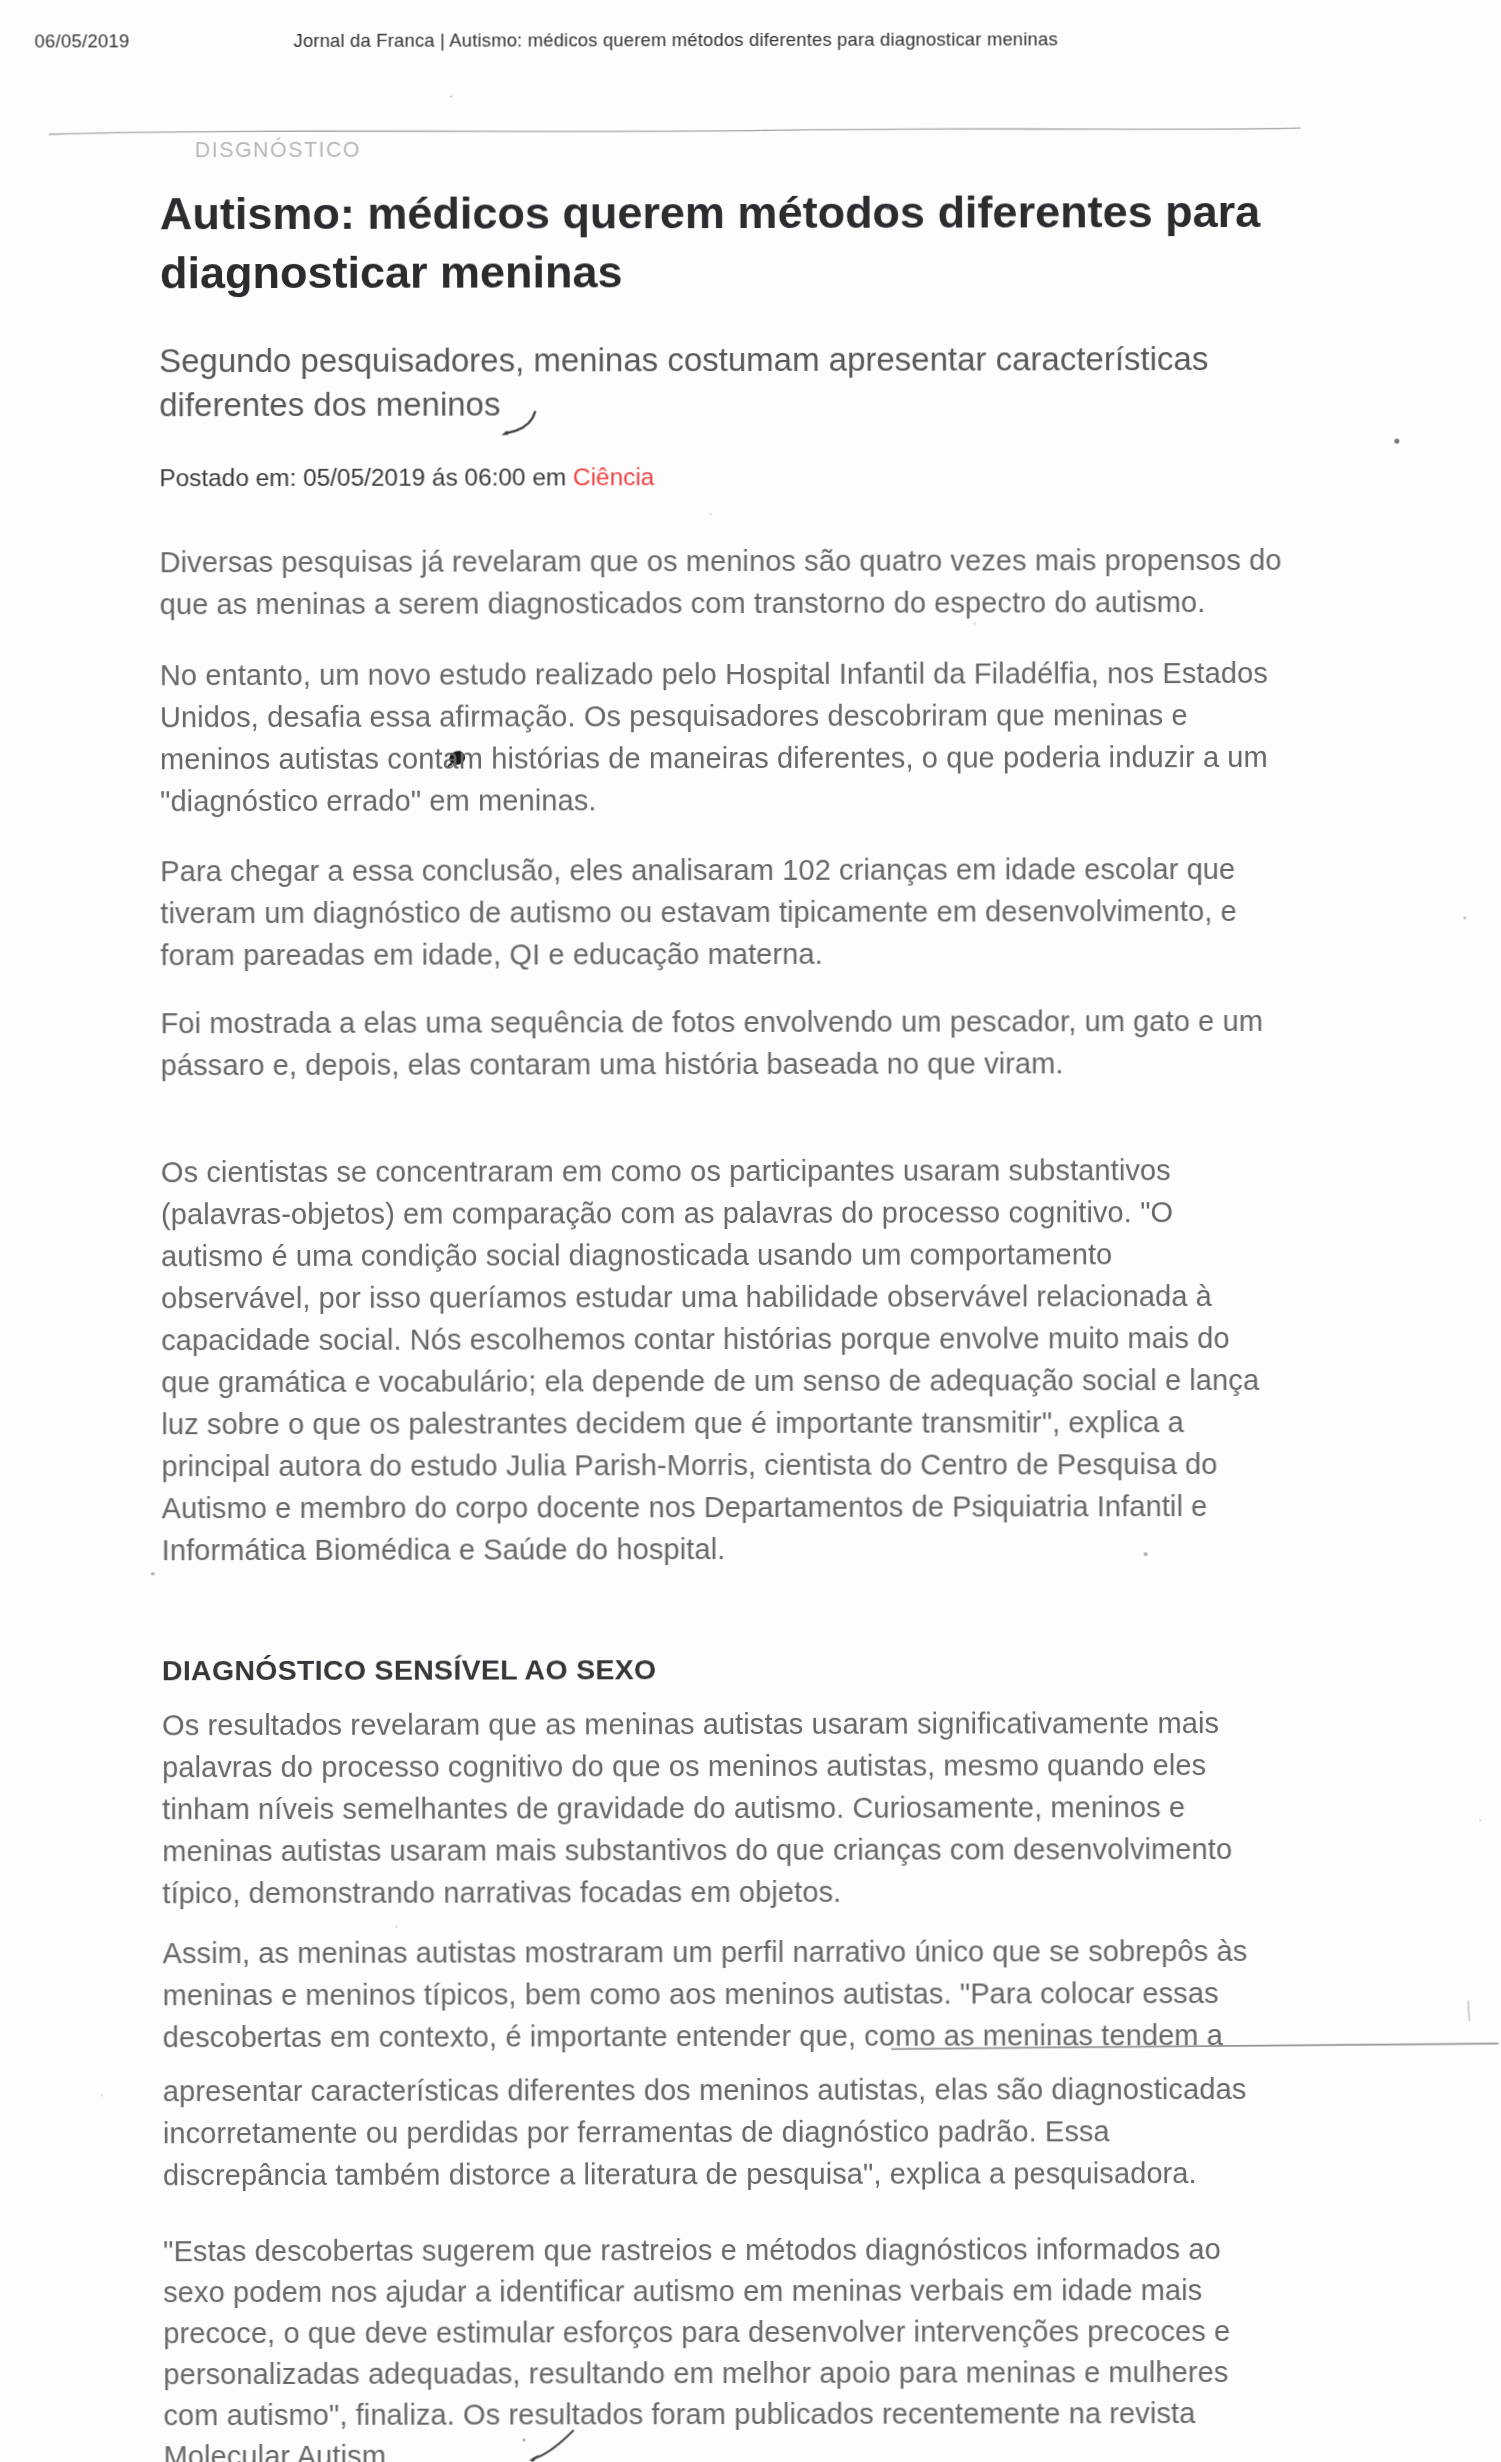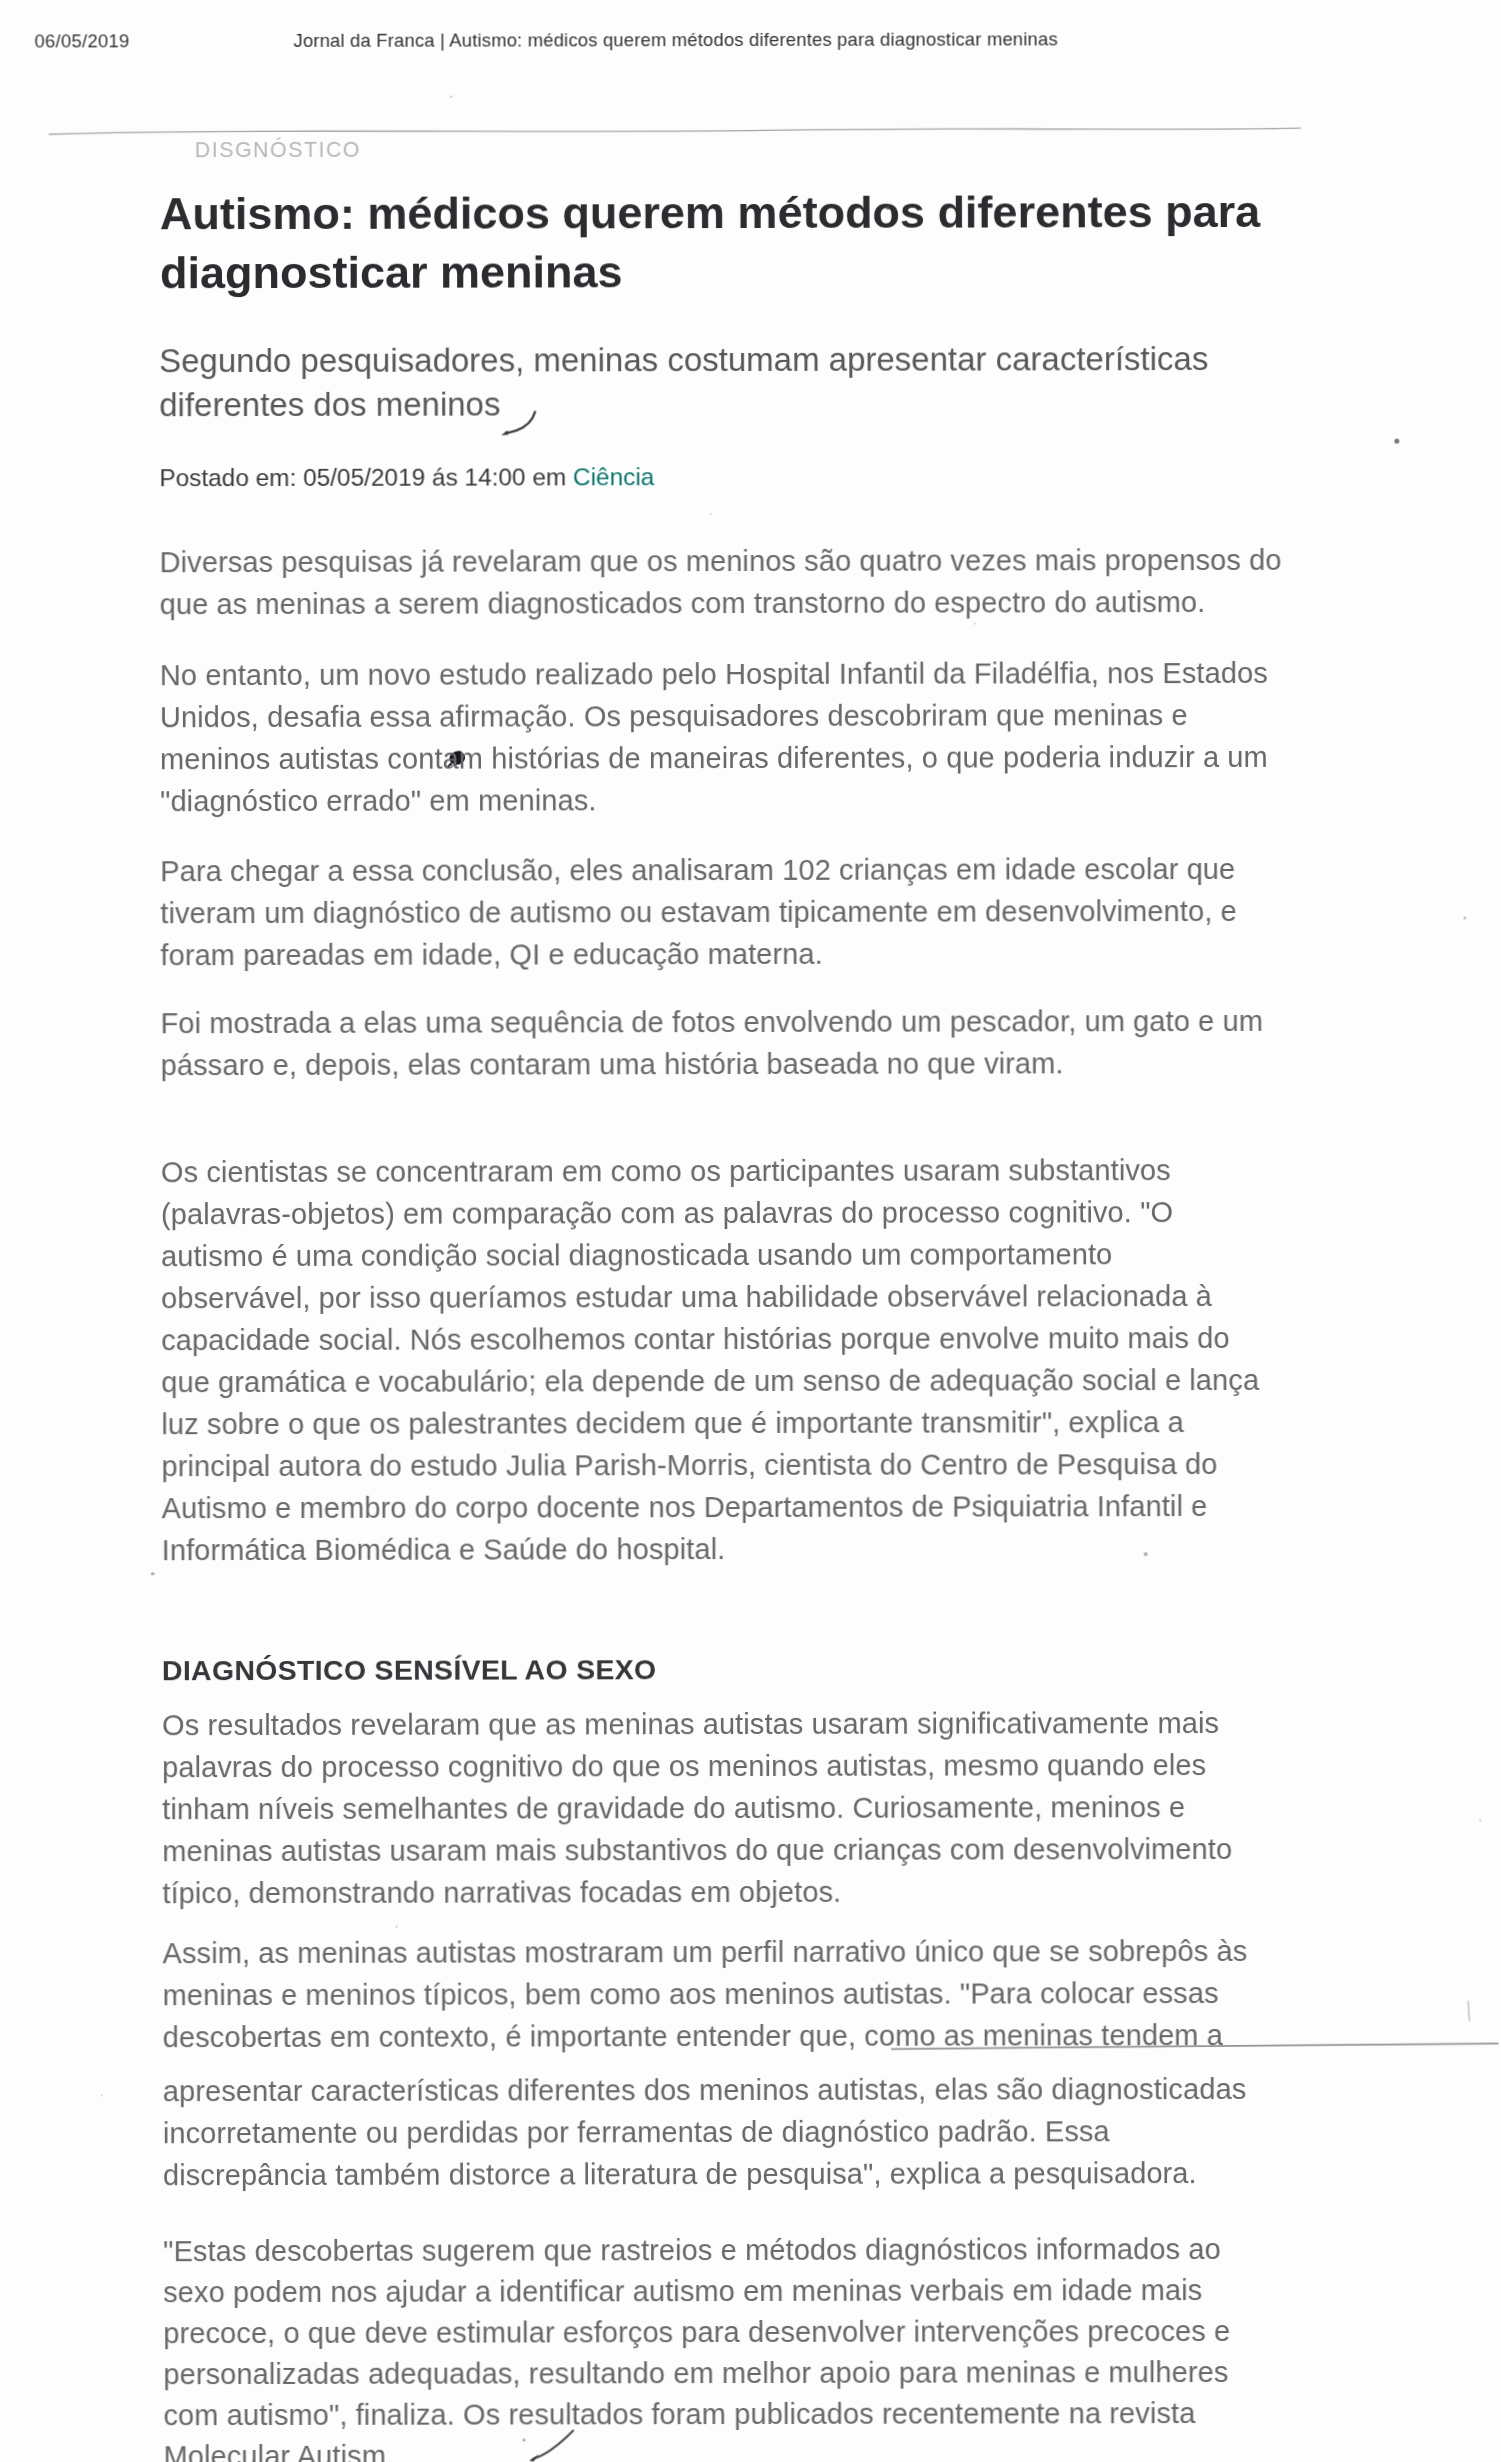--- a/index.html
+++ b/index.html
@@ -39,21 +39,21 @@
   }
   .subtitle{
     position:absolute;left:161px;top:338px;
     font-size:33px;font-weight:400;line-height:44px;
     color:#59595d;white-space:pre-line;margin:0;
   }
   .meta{
     position:absolute;left:161px;top:463px;
     font-size:24.4px;color:#3d3d41;white-space:nowrap;
   }
-  .meta a{color:#0f766e;text-decoration:none;cursor:pointer;text-align:center;}
+  .meta a{color:#ef4444;text-decoration:none;cursor:pointer;text-align:center;}
   .para{
     position:absolute;left:161px;width:1341px;
     font-size:29px;line-height:42px;letter-spacing:0.1px;
     color:#68686c;white-space:pre-line;
   }
   .section-heading{
     position:absolute;left:161px;top:1653px;
     font-size:28.5px;font-weight:700;color:#38383c;
     letter-spacing:0.3px;white-space:nowrap;margin:0;
   }
@@ -84,21 +84,21 @@
     </svg>
 
     <div class="category">DISGNÓSTICO</div>
 
     <h1 class="headline">Autismo: médicos querem métodos diferentes para
 diagnosticar meninas</h1>
 
     <p class="subtitle">Segundo pesquisadores, meninas costumam apresentar características
 diferentes dos meninos</p>
 
-    <div class="meta"><span>Postado em: 05/05/2019 ás 14:00 em </span><a>Ciência</a></div>
+    <div class="meta"><span>Postado em: 05/05/2019 ás 06:00 em </span><a>Ciência</a></div>
 
     <div class="para" style="top:540px">Diversas pesquisas já revelaram que os meninos são quatro vezes mais propensos do
 que as meninas a serem diagnosticados com transtorno do espectro do autismo.</div>
     <div class="para" style="top:653px">No entanto, um novo estudo realizado pelo Hospital Infantil da Filadélfia, nos Estados
 Unidos, desafia essa afirmação. Os pesquisadores descobriram que meninas e
 meninos autistas contam histórias de maneiras diferentes, o que poderia induzir a um
 "diagnóstico errado" em meninas.</div>
     <div class="para" style="top:849px">Para chegar a essa conclusão, eles analisaram 102 crianças em idade escolar que
 tiveram um diagnóstico de autismo ou estavam tipicamente em desenvolvimento, e
 foram pareadas em idade, QI e educação materna.</div>

